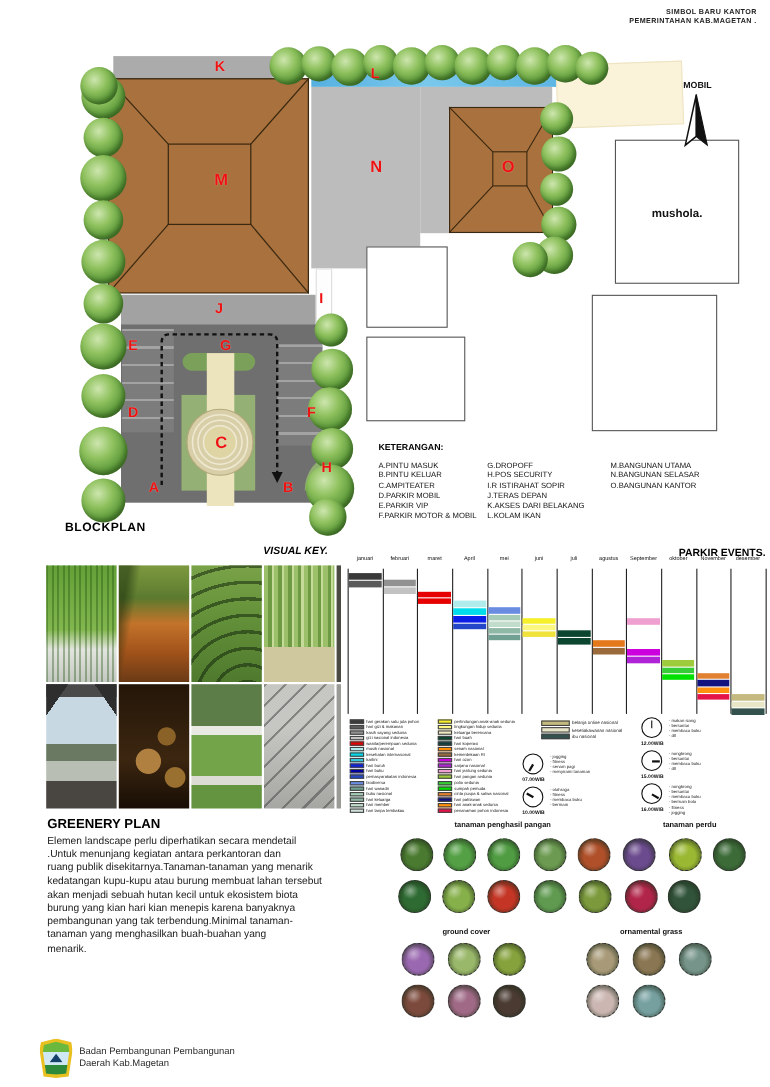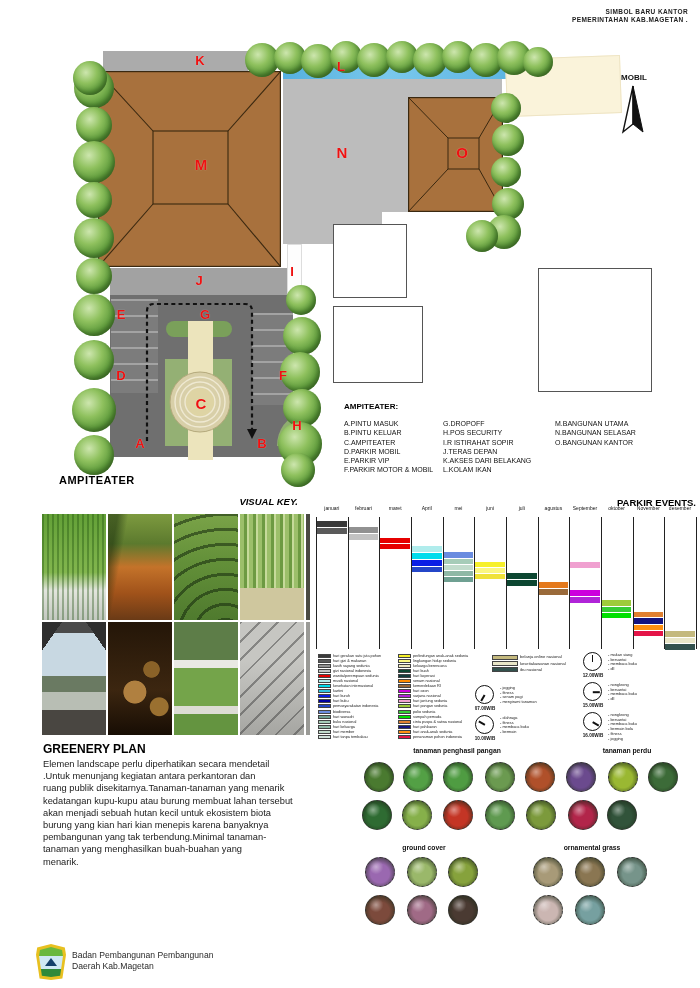--- a/index.html
+++ b/index.html
@@ -56,20 +56,23 @@
 
     <div class="abs gray" style="left:103px;top:51px;width:145px;height:21px;background:#ababab;"></div>
     <div class="abs" style="left:283px;top:66px;width:260px;height:13px;background:linear-gradient(90deg,#55b0e0,#7ac8ec 40%,#55b0e0);"></div>
     <div class="abs gray" style="left:283px;top:79px;width:99px;height:165px;background:#bcbcbc;"></div>
     <div class="abs gray" style="left:382px;top:79px;width:120px;height:21px;background:#bcbcbc;"></div>
     <div class="abs gray" style="left:382px;top:100px;width:26px;height:112px;background:#bcbcbc;"></div>
     <div class="abs gray" style="left:110px;top:268px;width:180px;height:29px;background:#a2a2a2;"></div>
     <div class="abs" style="left:287px;top:244px;width:13px;height:56px;background:#fdfdfd;border:0.5px solid #ddd;"></div>
 
     <div class="abs" style="left:506px;top:57px;width:113px;height:56px;background:#faf3da;border:1px solid #eee4c4;transform:rotate(-2deg);"></div>
+    <div class="abs box" style="left:559px;top:127px;width:113px;height:131px;">
+      <div class="abs" style="left:0;right:0;top:60px;text-align:center;font-weight:bold;font-size:10.5px;">mushola.</div>
+    </div>
     <div class="abs box" style="left:333px;top:224px;width:74px;height:74px;"></div>
     <div class="abs box" style="left:333px;top:306px;width:90px;height:77px;"></div>
     <div class="abs box" style="left:538px;top:268px;width:114px;height:124px;"></div>
 
     <svg class="abs" style="left:98px;top:71px;" width="183" height="196" viewBox="0 0 183 196">
       <rect x="0.6" y="0.6" width="181.8" height="194.8" fill="#a8713d" stroke="#3a2810" stroke-width="1.2"></rect>
       <rect x="55" y="60" width="75" height="73" fill="#a8713d" stroke="#3a2810" stroke-width="1.1"></rect>
       <line x1="0" y1="0" x2="55" y2="60" stroke="#3a2810" stroke-width="1.1"></line>
       <line x1="183" y1="0" x2="130" y2="60" stroke="#3a2810" stroke-width="1.1"></line>
       <line x1="0" y1="196" x2="55" y2="133" stroke="#3a2810" stroke-width="1.1"></line>
@@ -158,21 +161,21 @@
         <div class="abs redletter" style="left: 205px; top: 314px; font-size: 13px;">G</div>
         <div class="abs redletter" style="left: 121px; top: 375px; font-size: 13px;">D</div>
         <div class="abs redletter" style="left: 283px; top: 375px; font-size: 13px;">F</div>
         <div class="abs redletter" style="left: 201px; top: 403px; font-size: 15px;">C</div>
         <div class="abs redletter" style="left: 140px; top: 443px; font-size: 13px;">A</div>
         <div class="abs redletter" style="left: 262px; top: 443px; font-size: 13px;">B</div>
         <div class="abs redletter" style="left: 297px; top: 425px; font-size: 13px;">H</div>
       </div>
   </div>
 
-  <div class="abs section-title" style="left:344px;top:402px;font-size:8px;">AMPITEATER:</div>
+  <div class="abs section-title" style="left:344px;top:402px;font-size:8px;">KETERANGAN:</div>
   <div class="abs ketg" id="ket-col1" style="left:344px;top:419px;">
       <div>A.PINTU MASUK</div>
       <div>B.PINTU KELUAR</div>
       <div>C.AMPITEATER</div>
       <div>D.PARKIR MOBIL</div>
       <div>E.PARKIR VIP</div>
       <div>F.PARKIR MOTOR &amp; MOBIL</div>
     </div>
   <div class="abs ketg" id="ket-col2" style="left:443px;top:419px;">
       <div>G.DROPOFF</div>
@@ -181,21 +184,21 @@
       <div>J.TERAS DEPAN</div>
       <div>K.AKSES DARI BELAKANG</div>
       <div>L.KOLAM IKAN</div>
     </div>
   <div class="abs ketg" id="ket-col3" style="left:555px;top:419px;">
       <div>M.BANGUNAN UTAMA</div>
       <div>N.BANGUNAN SELASAR</div>
       <div>O.BANGUNAN KANTOR</div>
     </div>
 
-  <div class="abs section-title" style="left:59px;top:474px;font-size:11px;letter-spacing:.5px;">AMPITEATER</div>
+  <div class="abs section-title" style="left:59px;top:474px;font-size:11px;letter-spacing:.5px;">BLOCKPLAN</div>
 
   <div class="abs section-title" style="left:180px;top:496px;width:118px;text-align:right;font-size:9.5px;font-style:italic;">VISUAL KEY.</div>
   <div class="abs photo p1" style="left:42px;top:514px;height:106px;"></div>
   <div class="abs photo p2" style="left:108px;top:514px;height:106px;"></div>
   <div class="abs photo p3" style="left:174px;top:514px;height:106px;"></div>
   <div class="abs photo p4" style="left:240px;top:514px;height:106px;"></div>
   <div class="abs photo p5" style="left:42px;top:622px;height:113px;"></div>
   <div class="abs photo p6" style="left:108px;top:622px;height:113px;"></div>
   <div class="abs photo p7" style="left:174px;top:622px;height:113px;"></div>
   <div class="abs photo p8" style="left:240px;top:622px;height:113px;"></div>

